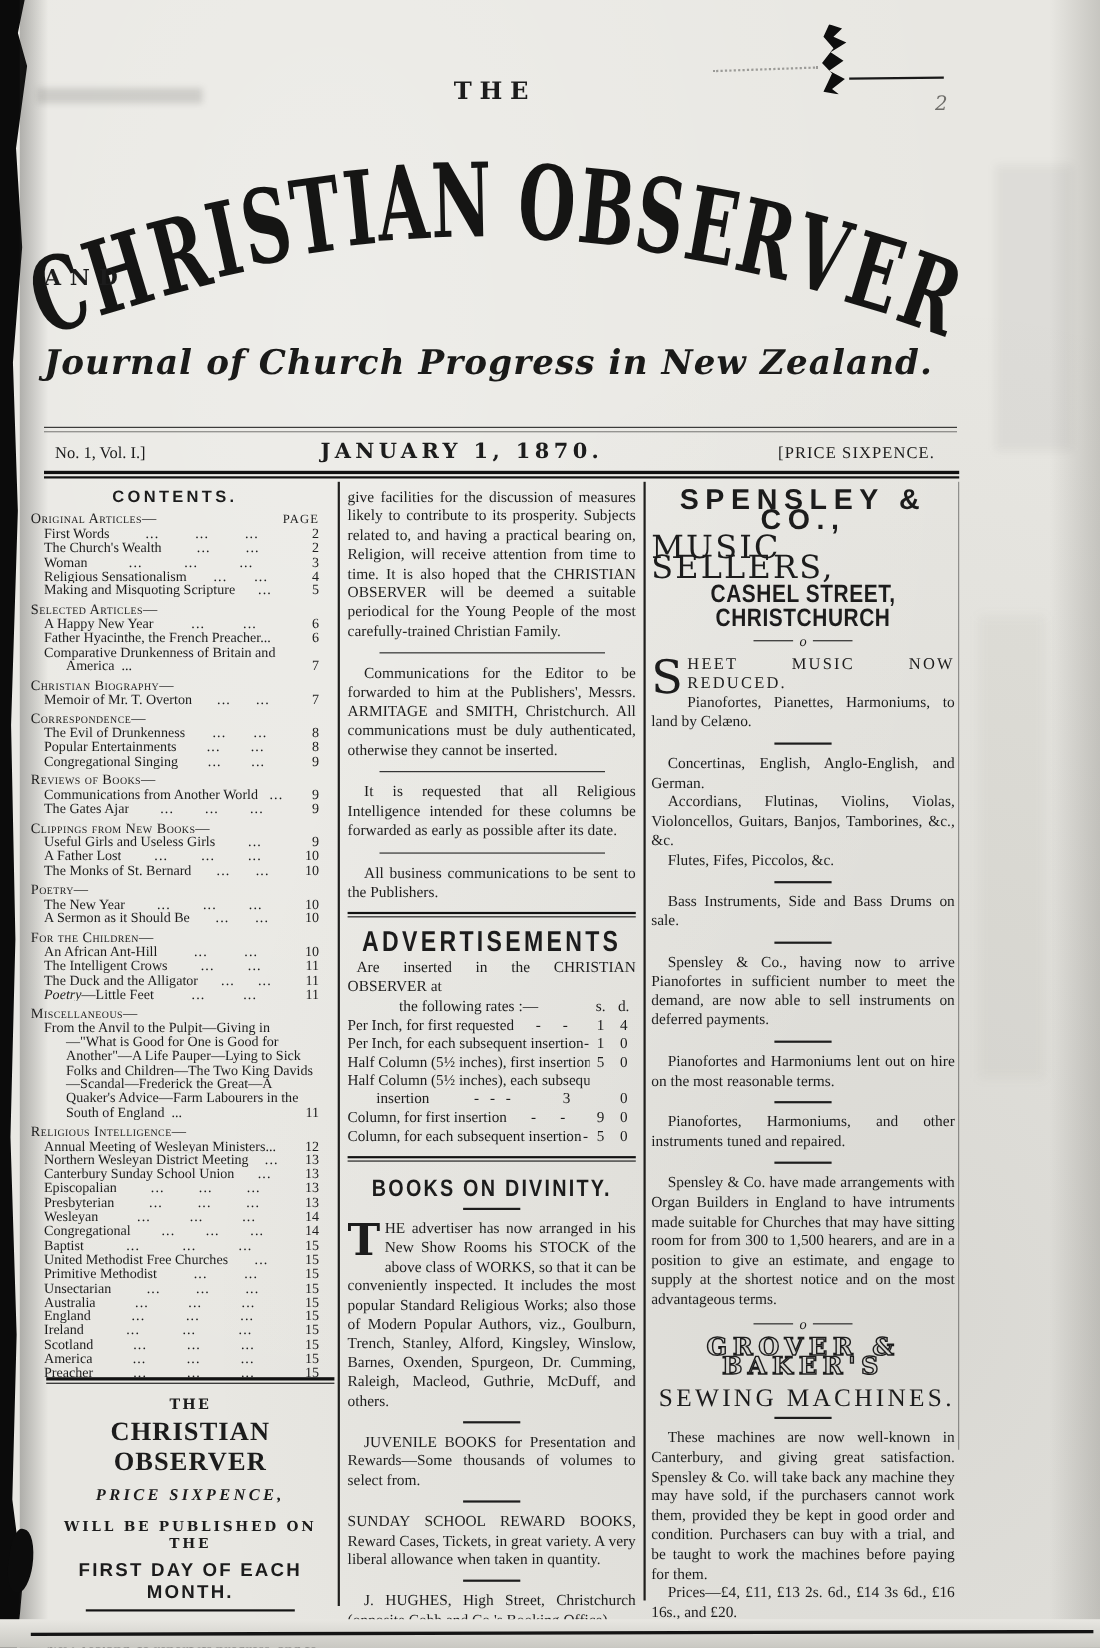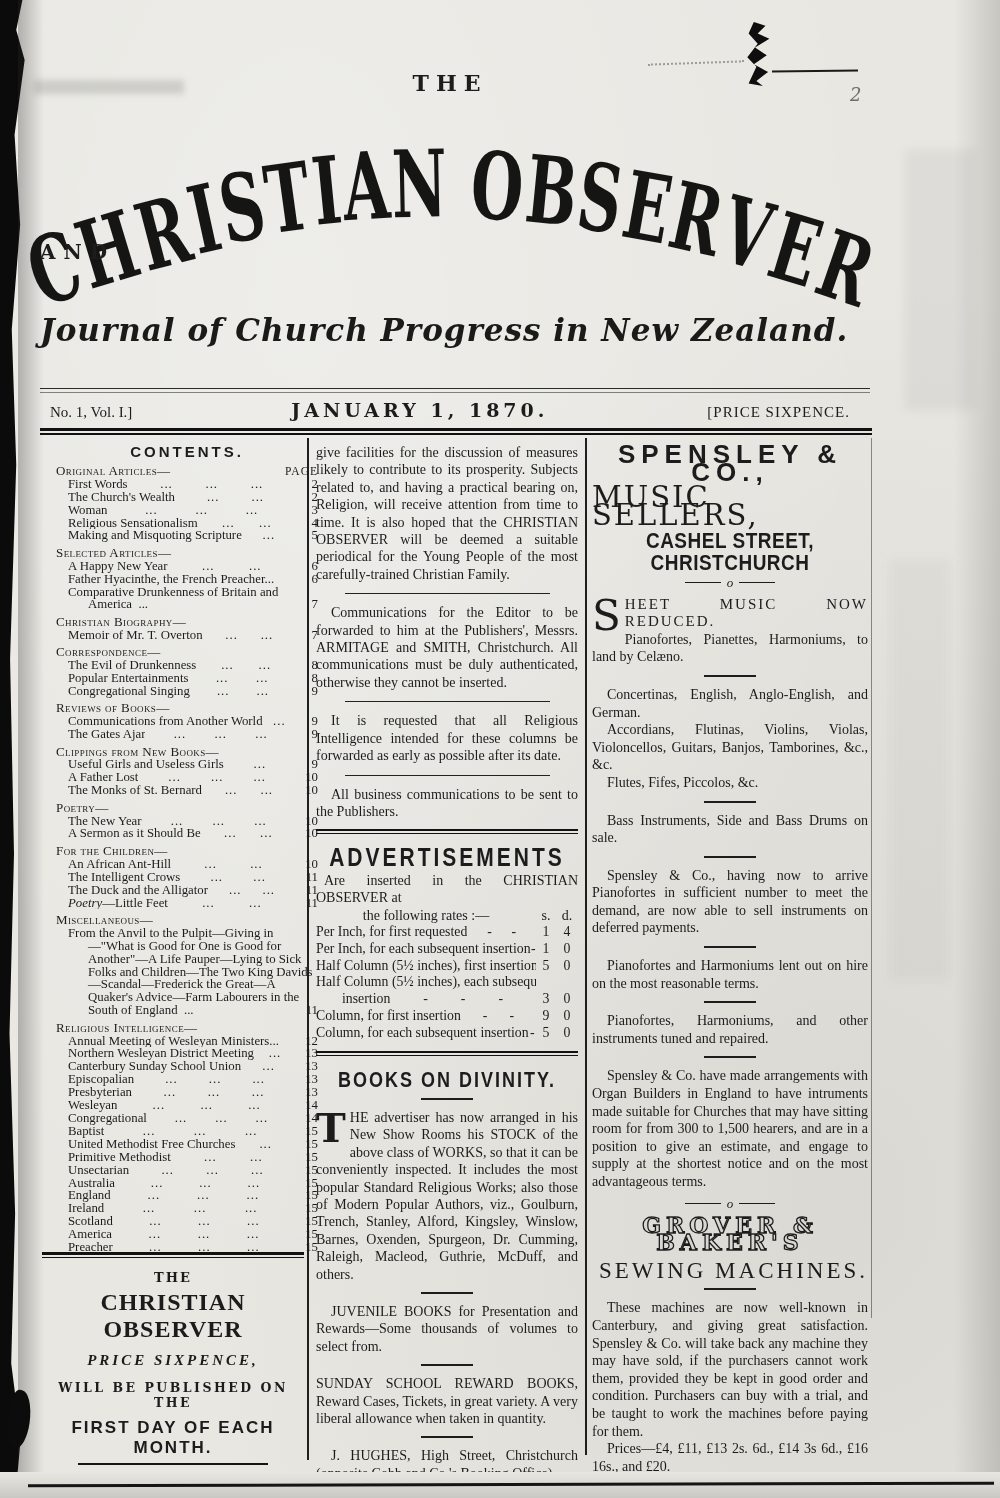--- a/index.html
+++ b/index.html
@@ -43,21 +43,21 @@
   .dl-issue{font-size:15px;}
   .dl-date{font-family:"DejaVu Serif",serif;font-weight:bold;font-size:19px;letter-spacing:4px;}
   .dl-price{font-size:15px;letter-spacing:1px;}
   .rule-thick{position:absolute;left:40px;right:128px;top:428px;height:8px;border-top:3px solid #111;}
   .rule-thick::after{content:"";position:absolute;left:0;right:0;top:2px;height:2px;background:#111;}
   
   .vrule1{position:absolute;left:307px;top:438px;width:2px;height:1022px;background:#1f1f1d;}
   .vrule2{position:absolute;left:585px;top:438px;width:2px;height:1017px;background:#1f1f1d;}
   .vrule3{position:absolute;left:871px;top:438px;width:1px;height:880px;background:rgba(20,20,20,.45);}
   
-  .col1{position:absolute;left:56px;top:446px;width:262px;font-size:12.8px;line-height:12.9px;}
+  .col1{position:absolute;left:28px;top:446px;width:262px;font-size:12.8px;line-height:12.9px;}
   .c-title{text-align:center;font-family:"Liberation Sans",sans-serif;font-weight:bold;font-size:15px;letter-spacing:3px;margin-bottom:6px;}
   .chead{display:flex;justify-content:space-between;align-items:baseline;margin-top:4.5px;font-size:13px;}
   .chead .hd{font-variant:small-caps;letter-spacing:.4px;}
   .pagelab{font-variant:small-caps;font-size:11.5px;letter-spacing:1px;}
   .ci{display:flex;align-items:baseline;padding-left:12px;}
   .ct{white-space:nowrap;overflow:hidden;}
   .lead{flex:1;display:flex;justify-content:space-evenly;overflow:hidden;min-width:0;}
   .lead span{letter-spacing:1px;}
   .pg{width:22px;text-align:right;flex:none;}
   .ci-wrap{padding-left:32px;text-indent:-20px;}
@@ -83,21 +83,21 @@
   .drule-m::after{content:"";position:absolute;left:0;right:0;top:2px;height:1px;background:#121212;}
   .ads-title{text-align:center;font-family:"Liberation Sans",sans-serif;font-weight:bold;font-size:21px;letter-spacing:3px;
     transform:scaleY(1.25);transform-origin:center;margin:10px 0 6px;}
   .ads-intro{text-indent:8px;}
   .sd-row{display:flex;align-items:baseline;}
   .sd-mid{flex:1;text-align:center;}
   .colS{width:20px;text-align:center;flex:none;}
   .colD{width:22px;text-align:center;flex:none;}
   .rate-row{display:flex;align-items:baseline;font-size:13.8px;line-height:16.8px;}
   .rate-label{white-space:nowrap;overflow:hidden;}
-  .rate-ind{padding-left:26px;}
+  .rate-ind{padding-left:26px;gap:31px;}
   .rate-lead{flex:1;display:flex;justify-content:space-evenly;overflow:hidden;min-width:0;}
   .rs{width:20px;text-align:center;flex:none;}
   .rd{width:22px;text-align:center;flex:none;}
   .books-title{text-align:center;font-family:"Liberation Sans",sans-serif;font-weight:bold;font-size:18px;letter-spacing:2px;
     transform:scaleY(1.2);margin:12px 0 2px;}
   .dropcap{float:left;font-family:"DejaVu Serif",serif;font-weight:bold;font-size:40px;line-height:33px;margin:2px 4px 0 0;}
   
   .col3{position:absolute;left:592px;top:446px;width:276px;font-size:14px;line-height:17.6px;text-align:justify;}
   .col3 p{margin:0;}
   .sp-name{text-align:center;font-family:"Liberation Sans",sans-serif;font-weight:bold;font-size:26px;letter-spacing:6px;}

